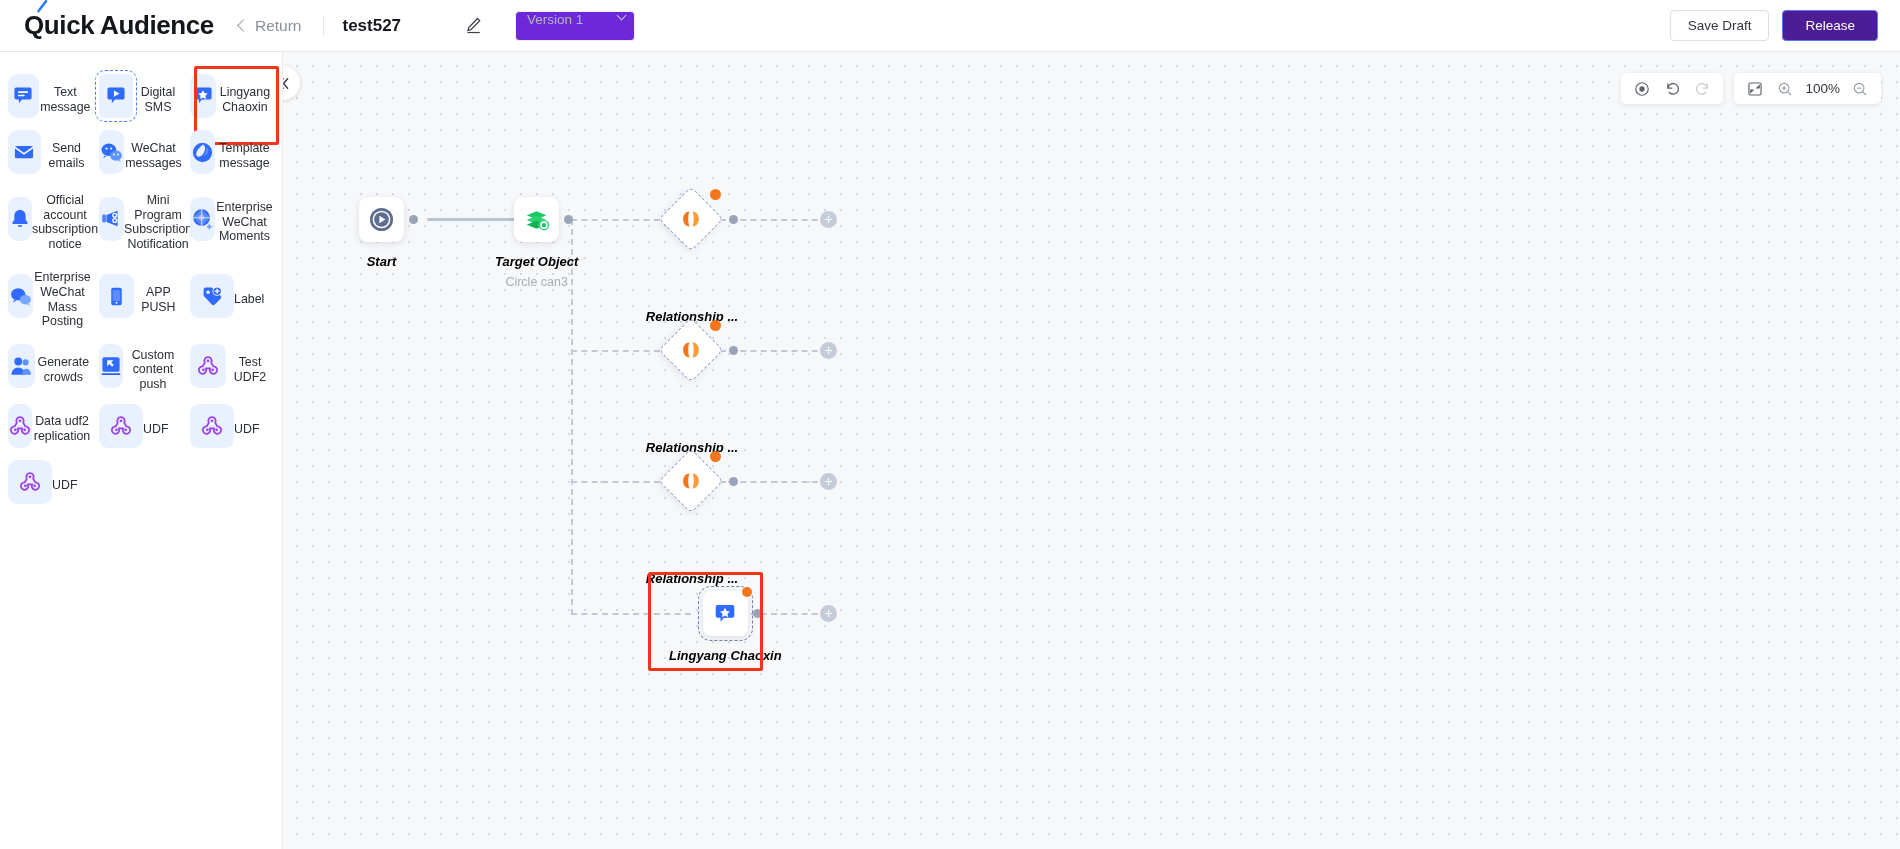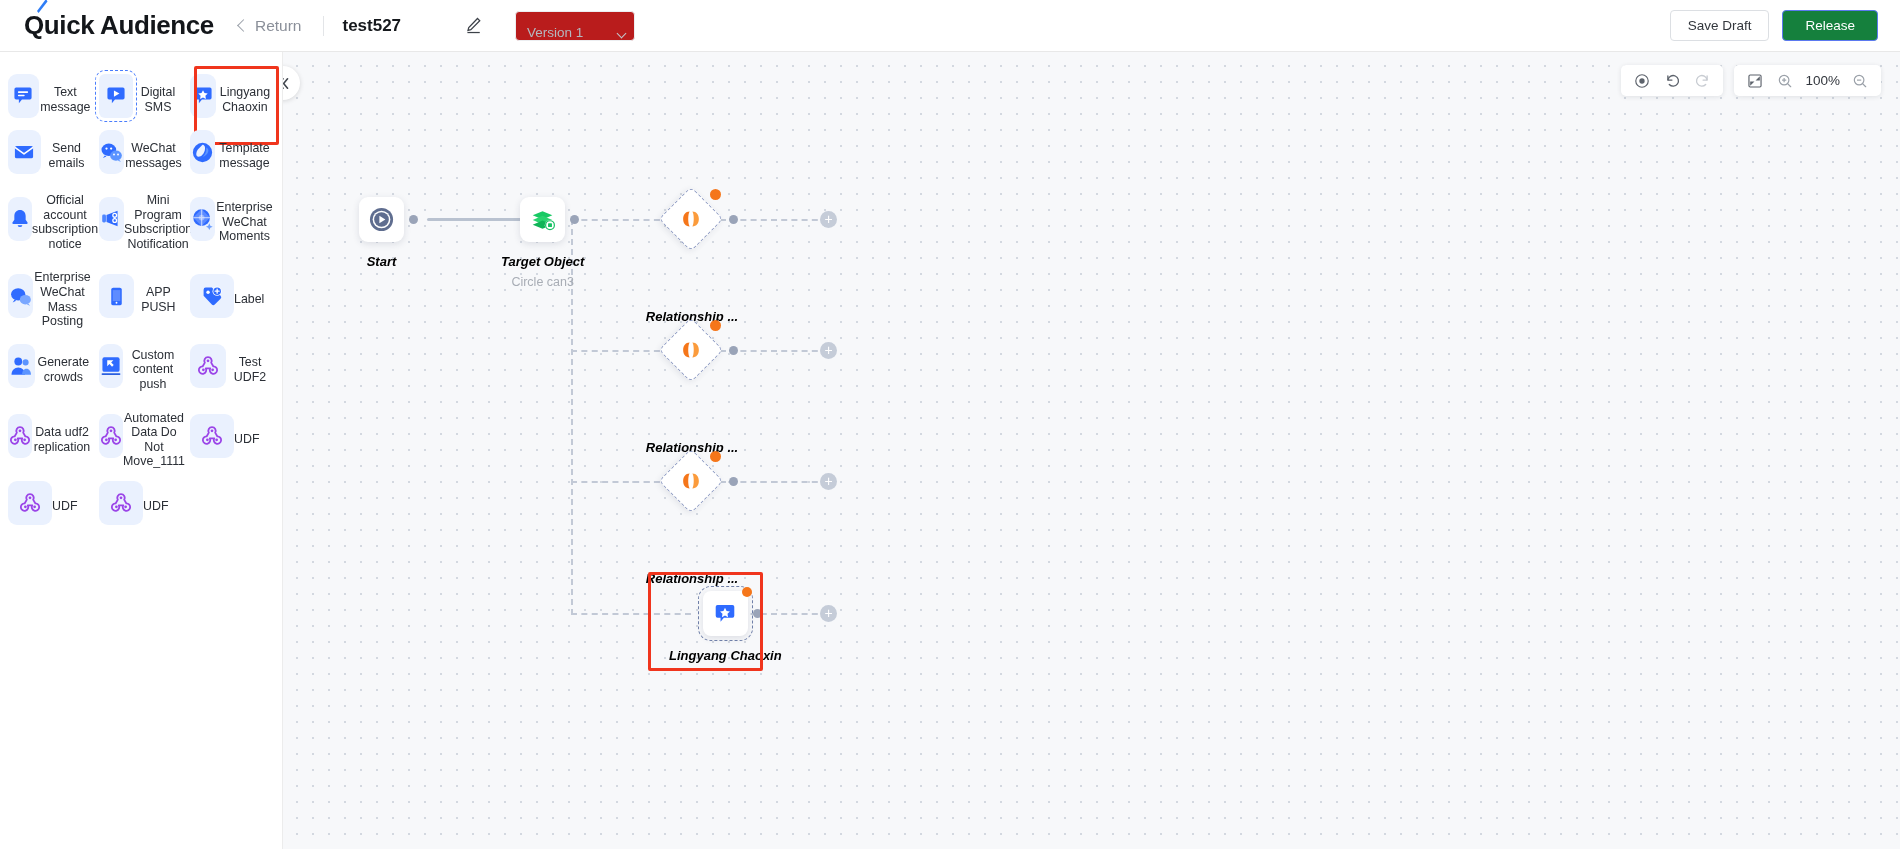--- a/index.html
+++ b/index.html
@@ -26,33 +26,33 @@
   .return-btn {
     display:flex; align-items:center; gap:7px;
     margin-left:25px; color:#8a8f99; font-size:15.5px; cursor:pointer;
   }
   .chev-left { width:9px; height:9px; border-left:1.6px solid #9aa0a9; border-bottom:1.6px solid #9aa0a9; transform:rotate(45deg); display:inline-block; margin-bottom:1px;}
   .divider-v { width:1px; height:20px; background:#e3e5e8; margin:0 18px 0 22px; }
   .doc-title { font-size:17px; font-weight:700; color:#16191d; }
   .edit-icon { margin-left:62px; cursor:pointer; width:20px; height:20px; display:flex; align-items:center; justify-content:center;}
   .version-select {
     margin-left:32px; width:120px; height:30px; border-radius:4px;
-    background:#b91c1c; border:1px solid #eceef1;
-    display:flex; align-items:flex-end; justify-content:space-between;
+    background:#6d28d9; border:1px solid #eceef1;
+    display:flex; align-items:flex-start; justify-content:space-between;
     padding:0 9px 0 11px; color:#b4b8bf; font-size:13.5px; cursor:pointer;
   }
   .chev-down { width:7px; height:7px; border-right:1.4px solid #c2c6cc; border-bottom:1.4px solid #c2c6cc; transform:rotate(45deg); margin-bottom:3px;}
   .header-spacer { flex:1; }
   .btn {
     height:31px; border-radius:4px; font-size:13.5px;
     display:flex; align-items:center; justify-content:center; cursor:pointer;
     padding:0 17px;
   }
   .btn-draft { border:1px solid #dcdfe3; background:#fff; color:#33373d; margin-right:13px; }
-  .btn-release { background:#15803d; color:#fff; border:1px solid #5b79f0; padding:0 22px; }
+  .btn-release { background:#4c1d95; color:#fff; border:1px solid #5b79f0; padding:0 22px; }
 
   
   .body-wrap { display:flex; width:1900px; height:797px; }
 
   
   .sidebar {
     width:283px; min-width:283px; height:797px;
     background:#fff; border-right:1px solid #ececec;
     overflow:hidden; position:relative;
   }
@@ -87,21 +87,21 @@
     background-image:radial-gradient(#d3d8e0 1.05px, transparent 1.05px);
     background-size:16px 16px; background-position:6px 6px;
   }
   .collapse-btn {
     position:absolute; left:-17px; top:14px; width:34px; height:34px;
     border-radius:50%; background:#fff; box-shadow:0 1px 5px rgba(0,0,0,.14);
     display:flex; align-items:center; justify-content:center; cursor:pointer; z-index:12;
     color:#4a4f57; font-size:15px;
   }
 
-  .cv-toolbar { position:absolute; top:13px; display:flex; gap:11px; right:19px; z-index:12; }
+  .cv-toolbar { position:absolute; top:21px; display:flex; gap:11px; right:19px; z-index:12; }
   .tb-group {
     height:31px; background:#fff; border-radius:5px; box-shadow:0 1px 5px rgba(20,25,40,.10);
     display:flex; align-items:center; padding:0 6px;
   }
   .tb-btn { width:30px; height:29px; display:flex; align-items:center; justify-content:center; cursor:pointer; color:#5d636c; }
   .tb-btn.dis { color:#c8ccd2; }
   .tb-zoom { font-size:13.5px; color:#32363d; padding:0 5px; min-width:42px; text-align:center; }
 
   
   .flow { position:absolute; inset:0; }
@@ -371,31 +371,20 @@
         </div>
         <div class="pal-item">
           <div class="pal-icon">
             <svg width="24" height="24" viewBox="0 0 28 28">
               <path d="M14 3.6a4.3 4.3 0 0 1 3.7 6.5l2.6 4.4a4.3 4.3 0 1 1-3.7 2.2h-5.2a4.3 4.3 0 1 1-3.7-2.2l2.6-4.4A4.3 4.3 0 0 1 14 3.6z" fill="none" stroke="#9b45e8" stroke-width="2.1" stroke-linejoin="round"></path>
               <circle cx="14" cy="7.9" r="1.6" fill="#9b45e8"></circle>
               <circle cx="8.6" cy="18.4" r="1.6" fill="#9b45e8"></circle>
               <circle cx="19.4" cy="18.4" r="1.6" fill="#9b45e8"></circle>
             </svg>
           </div>
-          <div class="pal-label">Automated Data Do Not Move_1111</div>
-        </div>
-        <div class="pal-item">
-          <div class="pal-icon">
-            <svg width="24" height="24" viewBox="0 0 28 28">
-              <path d="M14 3.6a4.3 4.3 0 0 1 3.7 6.5l2.6 4.4a4.3 4.3 0 1 1-3.7 2.2h-5.2a4.3 4.3 0 1 1-3.7-2.2l2.6-4.4A4.3 4.3 0 0 1 14 3.6z" fill="none" stroke="#9b45e8" stroke-width="2.1" stroke-linejoin="round"></path>
-              <circle cx="14" cy="7.9" r="1.6" fill="#9b45e8"></circle>
-              <circle cx="8.6" cy="18.4" r="1.6" fill="#9b45e8"></circle>
-              <circle cx="19.4" cy="18.4" r="1.6" fill="#9b45e8"></circle>
-            </svg>
-          </div>
           <div class="pal-label">UDF</div>
         </div>
         <div class="pal-item">
           <div class="pal-icon">
             <svg width="24" height="24" viewBox="0 0 28 28">
               <path d="M14 3.6a4.3 4.3 0 0 1 3.7 6.5l2.6 4.4a4.3 4.3 0 1 1-3.7 2.2h-5.2a4.3 4.3 0 1 1-3.7-2.2l2.6-4.4A4.3 4.3 0 0 1 14 3.6z" fill="none" stroke="#9b45e8" stroke-width="2.1" stroke-linejoin="round"></path>
               <circle cx="14" cy="7.9" r="1.6" fill="#9b45e8"></circle>
               <circle cx="8.6" cy="18.4" r="1.6" fill="#9b45e8"></circle>
               <circle cx="19.4" cy="18.4" r="1.6" fill="#9b45e8"></circle>
             </svg>
@@ -495,21 +484,21 @@
             <circle cx="14" cy="14" r="12" fill="#5f6d8f"></circle>
             <circle cx="14" cy="14" r="9.2" fill="#ffffff"></circle>
             <circle cx="14" cy="14" r="7.6" fill="#5f6d8f"></circle>
             <path d="M11.8 10.2 L18 14 L11.8 17.8 Z" fill="#ffffff"></path>
           </svg>
           <span class="port right"></span>
         </div>
         <div class="node-label">Start</div>
       </div>
 
-      <div class="node" style="left:218px; top:145px;">
+      <div class="node" style="left:212px; top:145px;">
         <div class="node-box">
           <svg width="28" height="28" viewBox="0 0 30 30">
             <path d="M4 10 L14.5 5.5 L25 10 L14.5 14.5 Z" fill="#18c964"></path>
             <path d="M4 15 L14.5 10.5 L25 15 L14.5 19.5 Z" fill="#29d46f"></path>
             <path d="M4 20 L14.5 15.5 L25 20 L14.5 24.5 Z" fill="#0fb457"></path>
             <circle cx="22.5" cy="20.5" r="5.6" fill="#ffffff"></circle>
             <circle cx="22.5" cy="20.5" r="4.7" fill="none" stroke="#16c163" stroke-width="1.3"></circle>
             <rect x="20.4" y="18.4" width="4.2" height="4.2" rx="0.7" fill="#16c163"></rect>
           </svg>
           <span class="port right"></span>

